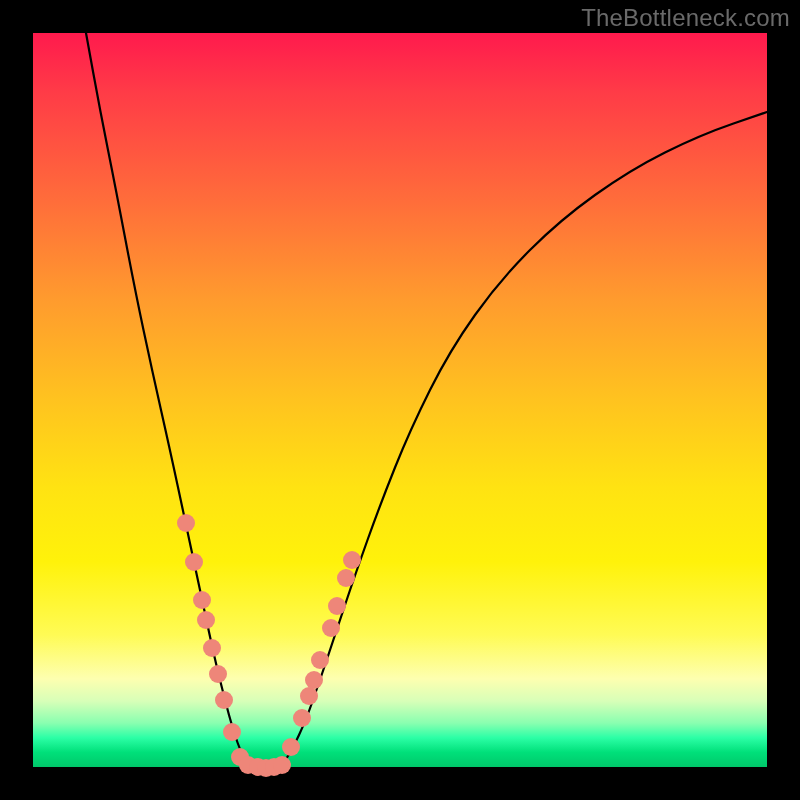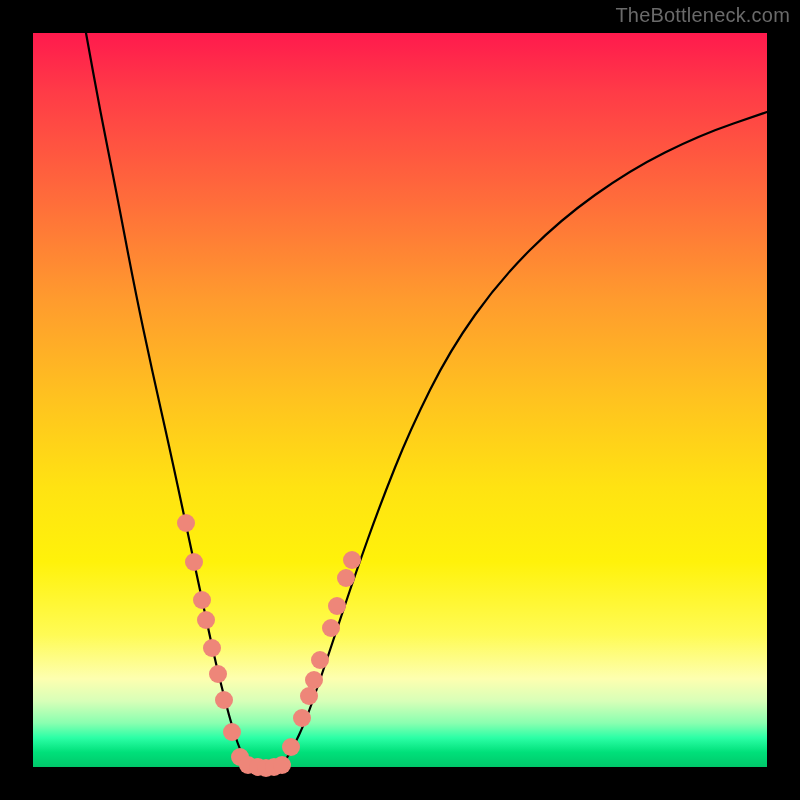--- a/index.html
+++ b/index.html
@@ -48,21 +48,21 @@
     top: 0;
     width: 800px;
     height: 800px;
     pointer-events: none;
   }
   .watermark {
     position: absolute;
     top: 4px;
     right: 10px;
     color: #6a6a6a;
-    font-size: 20px;
+    font-size: 24px;
     letter-spacing: 0.2px;
     font-weight: 500;
     user-select: none;
     margin-left: 24px;
   }
 </style>
 </head>
 <body>
 
 <div class="canvas-wrap">

